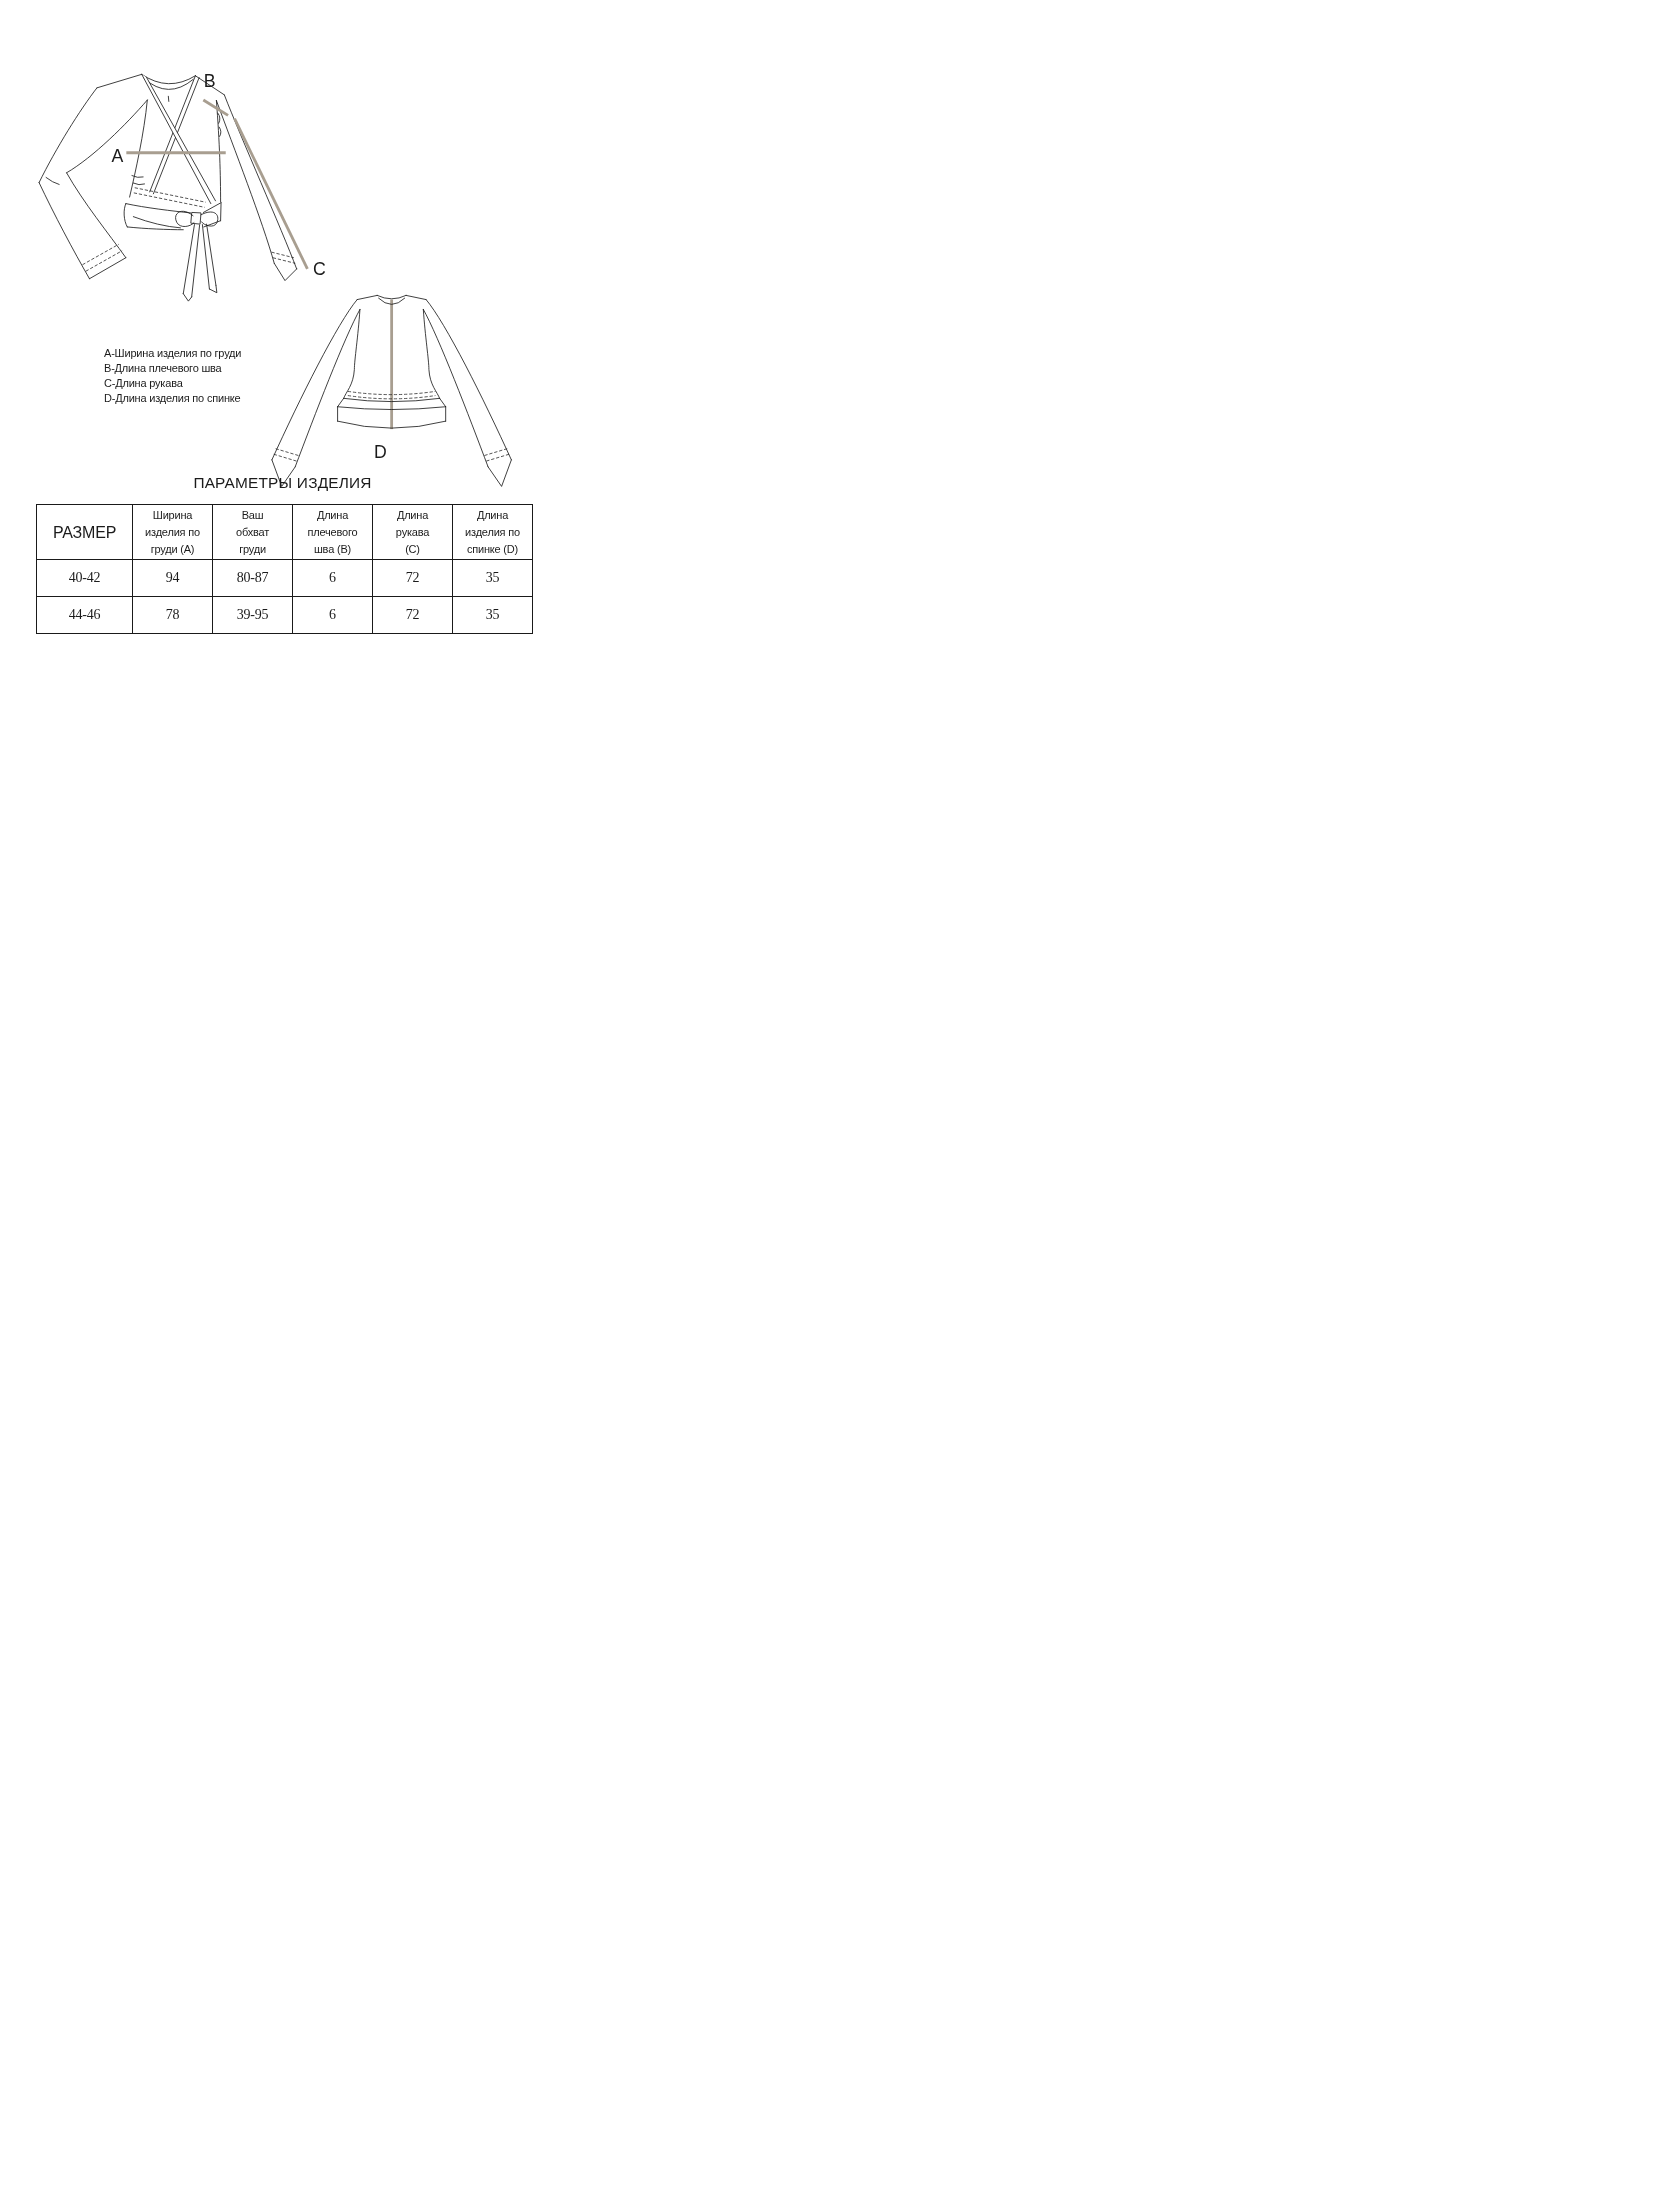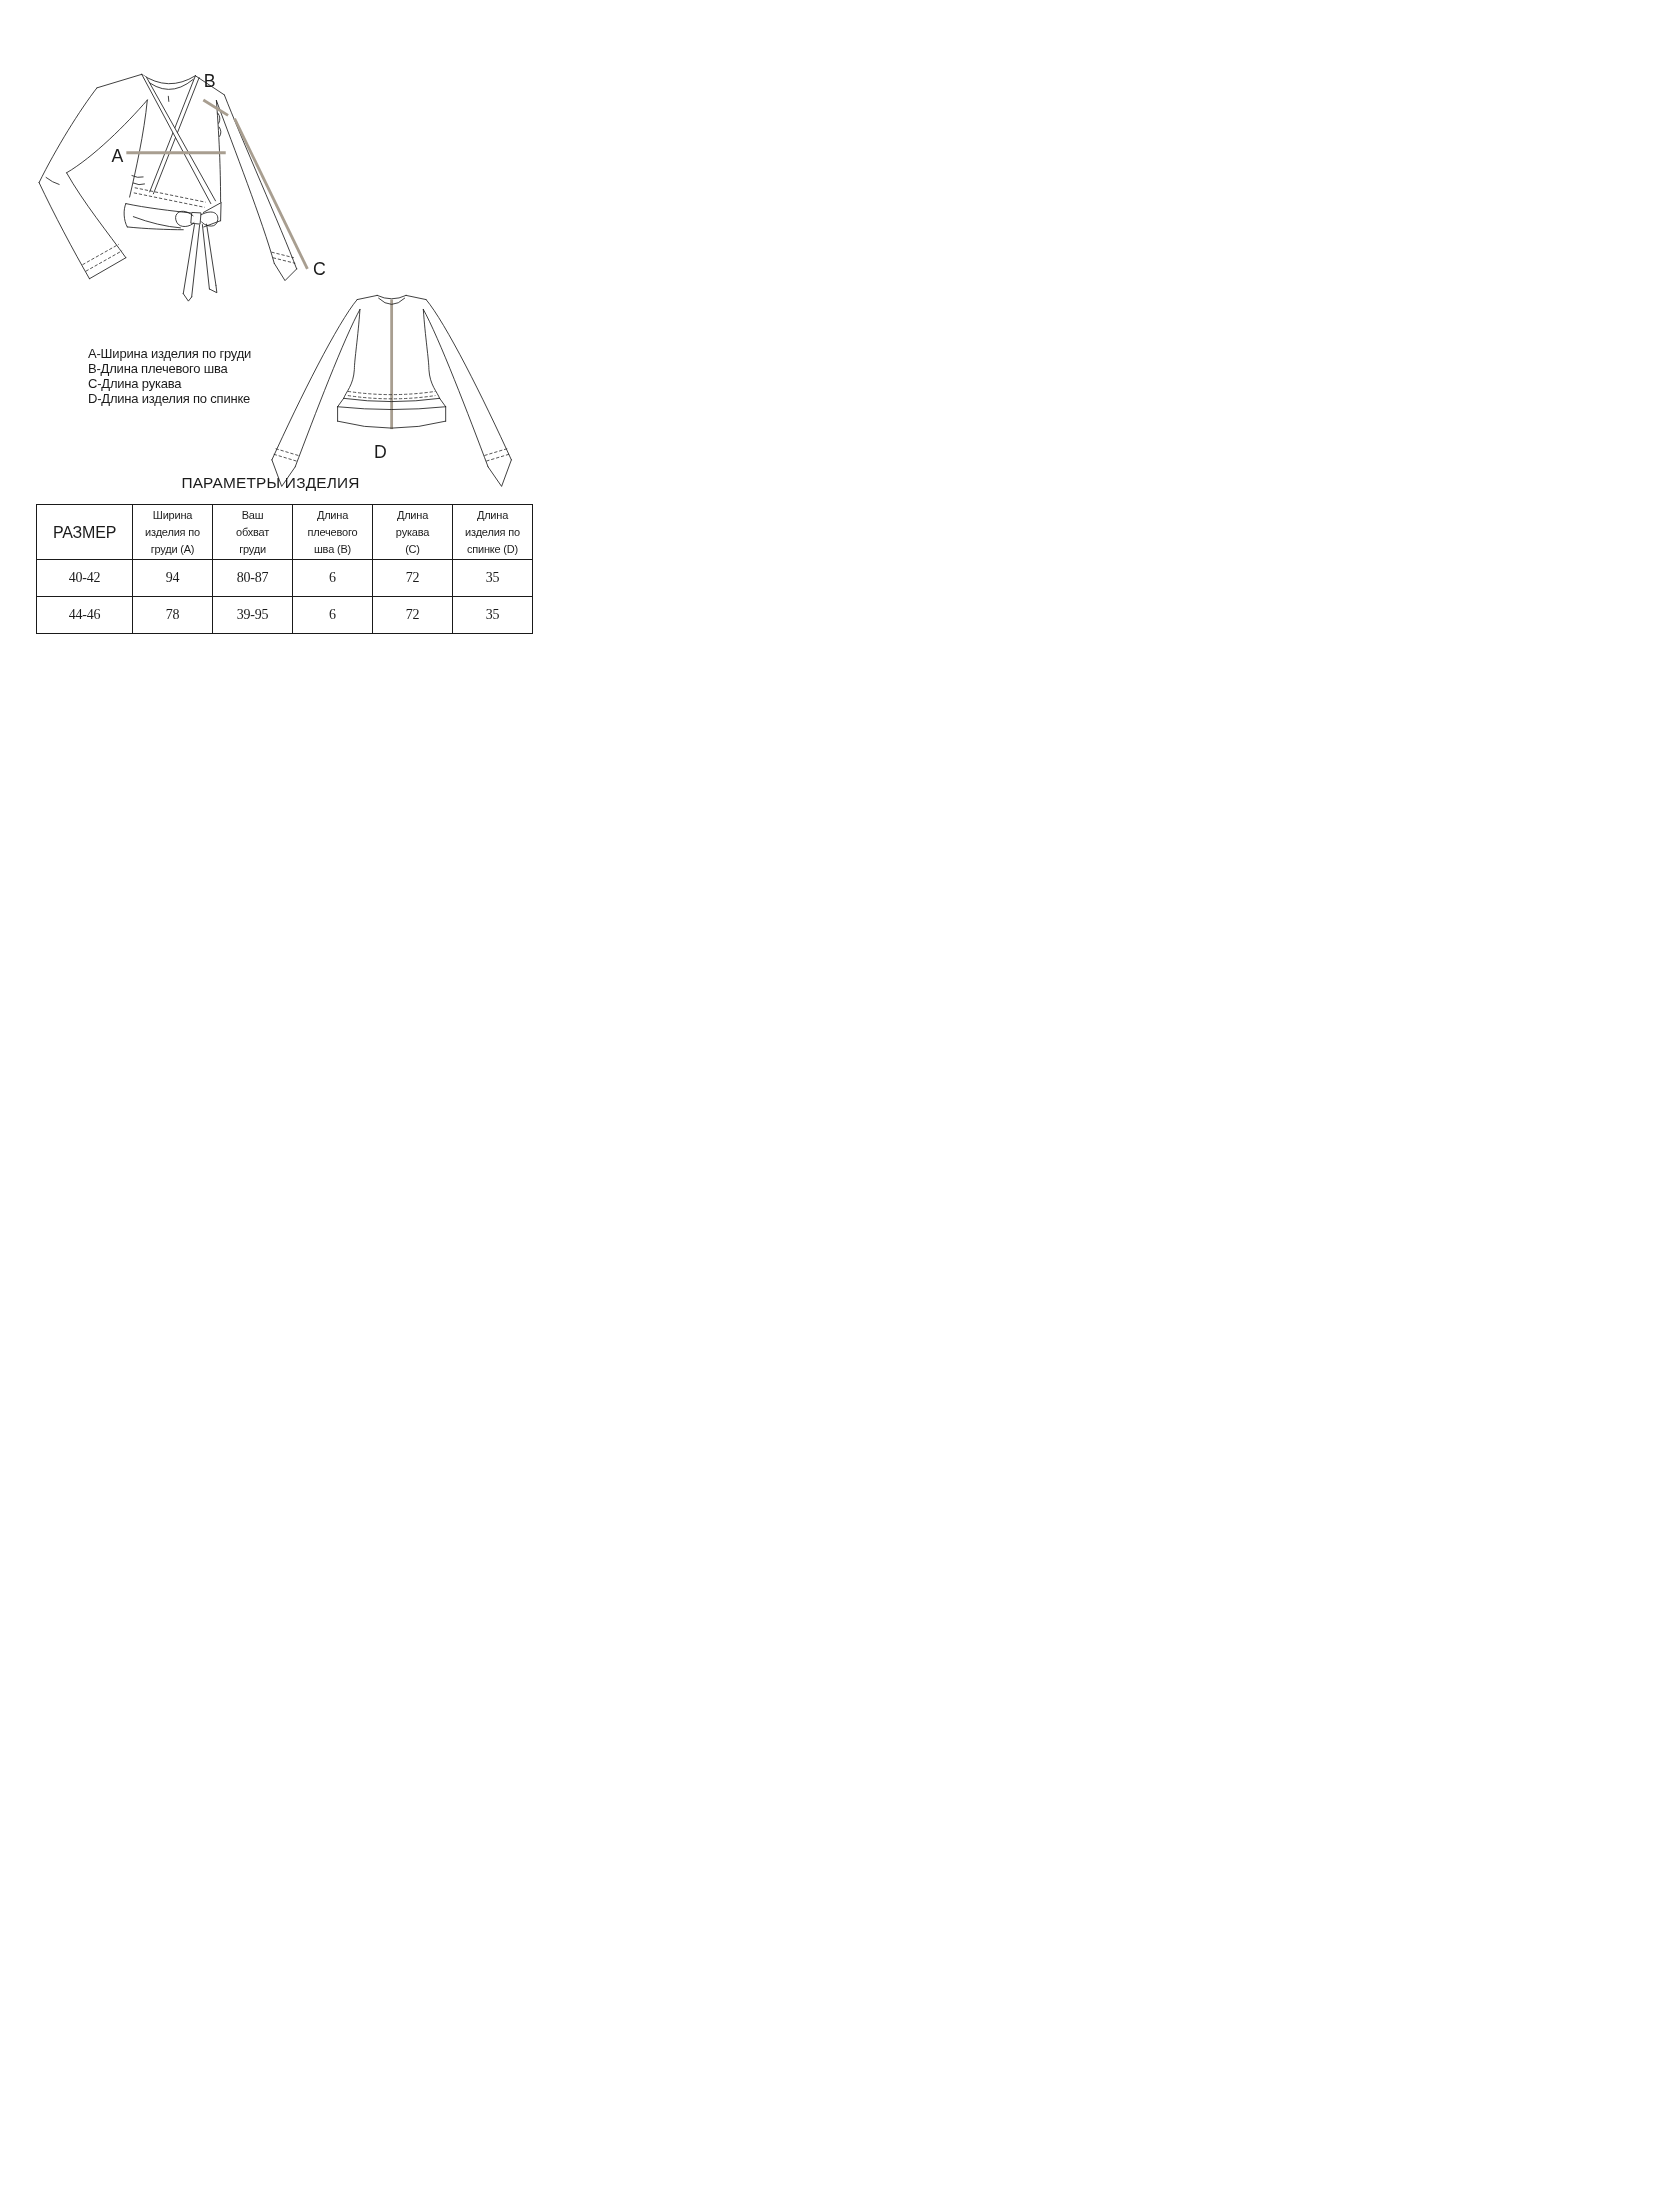--- a/index.html
+++ b/index.html
@@ -14,26 +14,26 @@
   }
   svg text.diagram-letter{
     font-family:"Liberation Sans", sans-serif;
     font-size:38px;
     fill:#1b1b1b;
     letter-spacing:-1px;
   }
   #front-svg{position:absolute;left:33px;top:58px;}
   #back-svg{position:absolute;left:263px;top:294px;}
   #legend{
-    position:absolute;left:88px;top:346px;
-    font-size:13px;line-height:15px;letter-spacing:-0.2px;
+    position:absolute;left:104px;top:346px;
+    font-size:11px;line-height:15px;letter-spacing:-0.2px;
     white-space:nowrap;
   }
   #table-title{
-    position:absolute;left:24px;top:474px;width:493px;
+    position:absolute;left:36px;top:474px;width:493px;
     text-align:center;font-size:15.4px;letter-spacing:0.2px;
   }
   #size-table{
     position:absolute;left:36px;top:504px;
     display:grid;
     grid-template-columns:95px 80px 80px 80px 80px 80px;
     grid-template-rows:54px 37px 37px;
     border-left:0.7px solid #1a1a1a;
     border-right:0.7px solid #1a1a1a;
     border-top:0.9px solid #1a1a1a;

